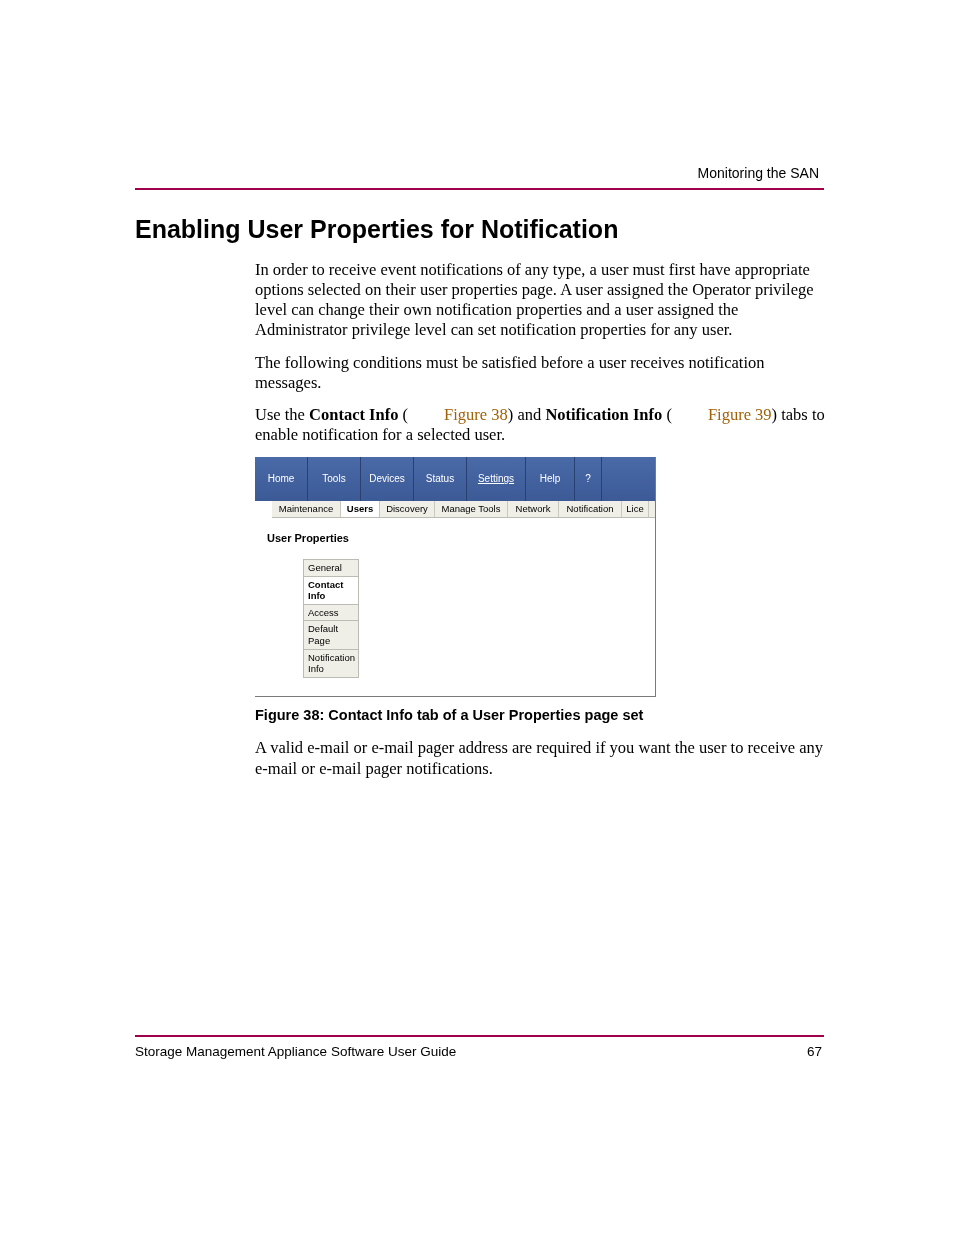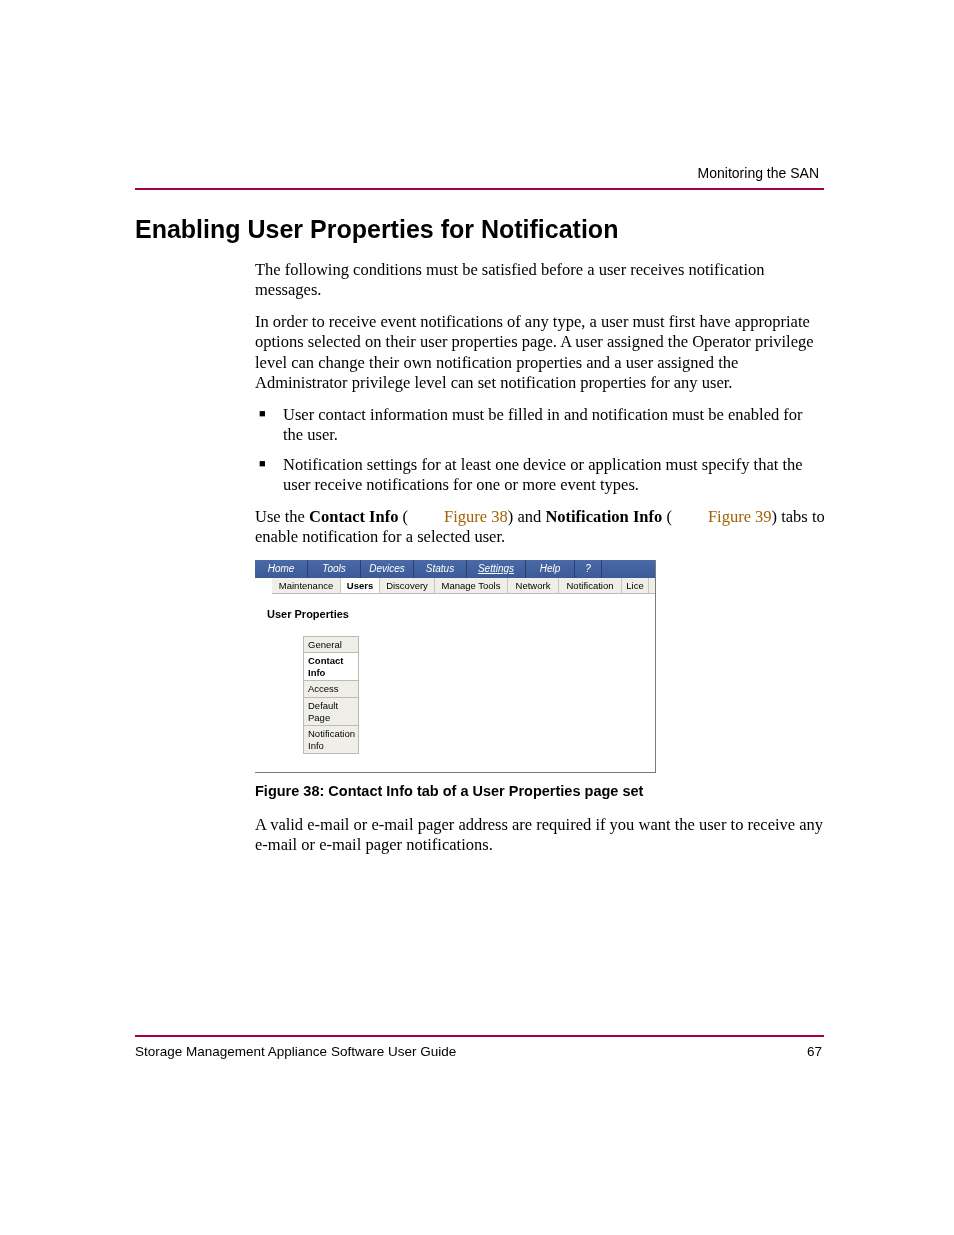--- a/index.html
+++ b/index.html
@@ -77,25 +77,24 @@
     color: #000;
     border-right: 1px solid #7a7a7a;
     border-bottom: 1px solid #7a7a7a;
   }
   .mock .topnav {
     display: flex;
     background: linear-gradient(#4a6aa8, #3b5a96);
     color: #fff;
   }
   .mock .topnav div {
-    padding: 3px 0;
+    padding: 16px 0;
     text-align: center;
     border-right: 1px solid #2a4070;
     flex: 0 0 auto;
-    font-style: italic;
   }
   .mock .subnav {
     display: flex;
     background: #efefe7;
     border-bottom: 1px solid #bcbcb4;
     margin-left: 17px;
   }
   .mock .subnav div {
     padding: 2px 0;
     text-align: center;
@@ -152,27 +151,23 @@
 <body>
 
 <div class="page">
   <div class="running-head">Monitoring the SAN</div>
   <div class="head-rule"></div>
 
   <div class="content">
     <h1 class="title">Enabling User Properties for Notification</h1>
 
     <div class="body-text">
+      <p>In order to receive event notifications of any type, a user must first have appropriate options selected on their user properties page. A user assigned the Operator privilege level can change their own notification properties and a user assigned the Administrator privilege level can set notification properties for any user.</p>
       <p>The following conditions must be satisfied before a user receives notification messages.</p>
-      <p>In order to receive event notifications of any type, a user must first have appropriate options selected on their user properties page. A user assigned the Operator privilege level can change their own notification properties and a user assigned the Administrator privilege level can set notification properties for any user.</p>
-
-      <ul>
-        <li>User contact information must be filled in and notification must be enabled for the user.</li>
-        <li>Notification settings for at least one device or application must specify that the user receive notifications for one or more event types.</li>
-      </ul>
+
 
       <p>
         <span>Use the </span><b>Contact Info</b><span> (</span><span class="xref">Figure 38</span><span>) and </span><b>Notification Info</b><span> (</span><span class="xref">Figure 39</span><span>) tabs to enable notification for a selected user.</span>
       </p>
 
       <div class="mock">
         <div class="topnav">
           <div style="width:52px">Home</div>
           <div style="width:52px">Tools</div>
           <div style="width:52px">Devices</div>

